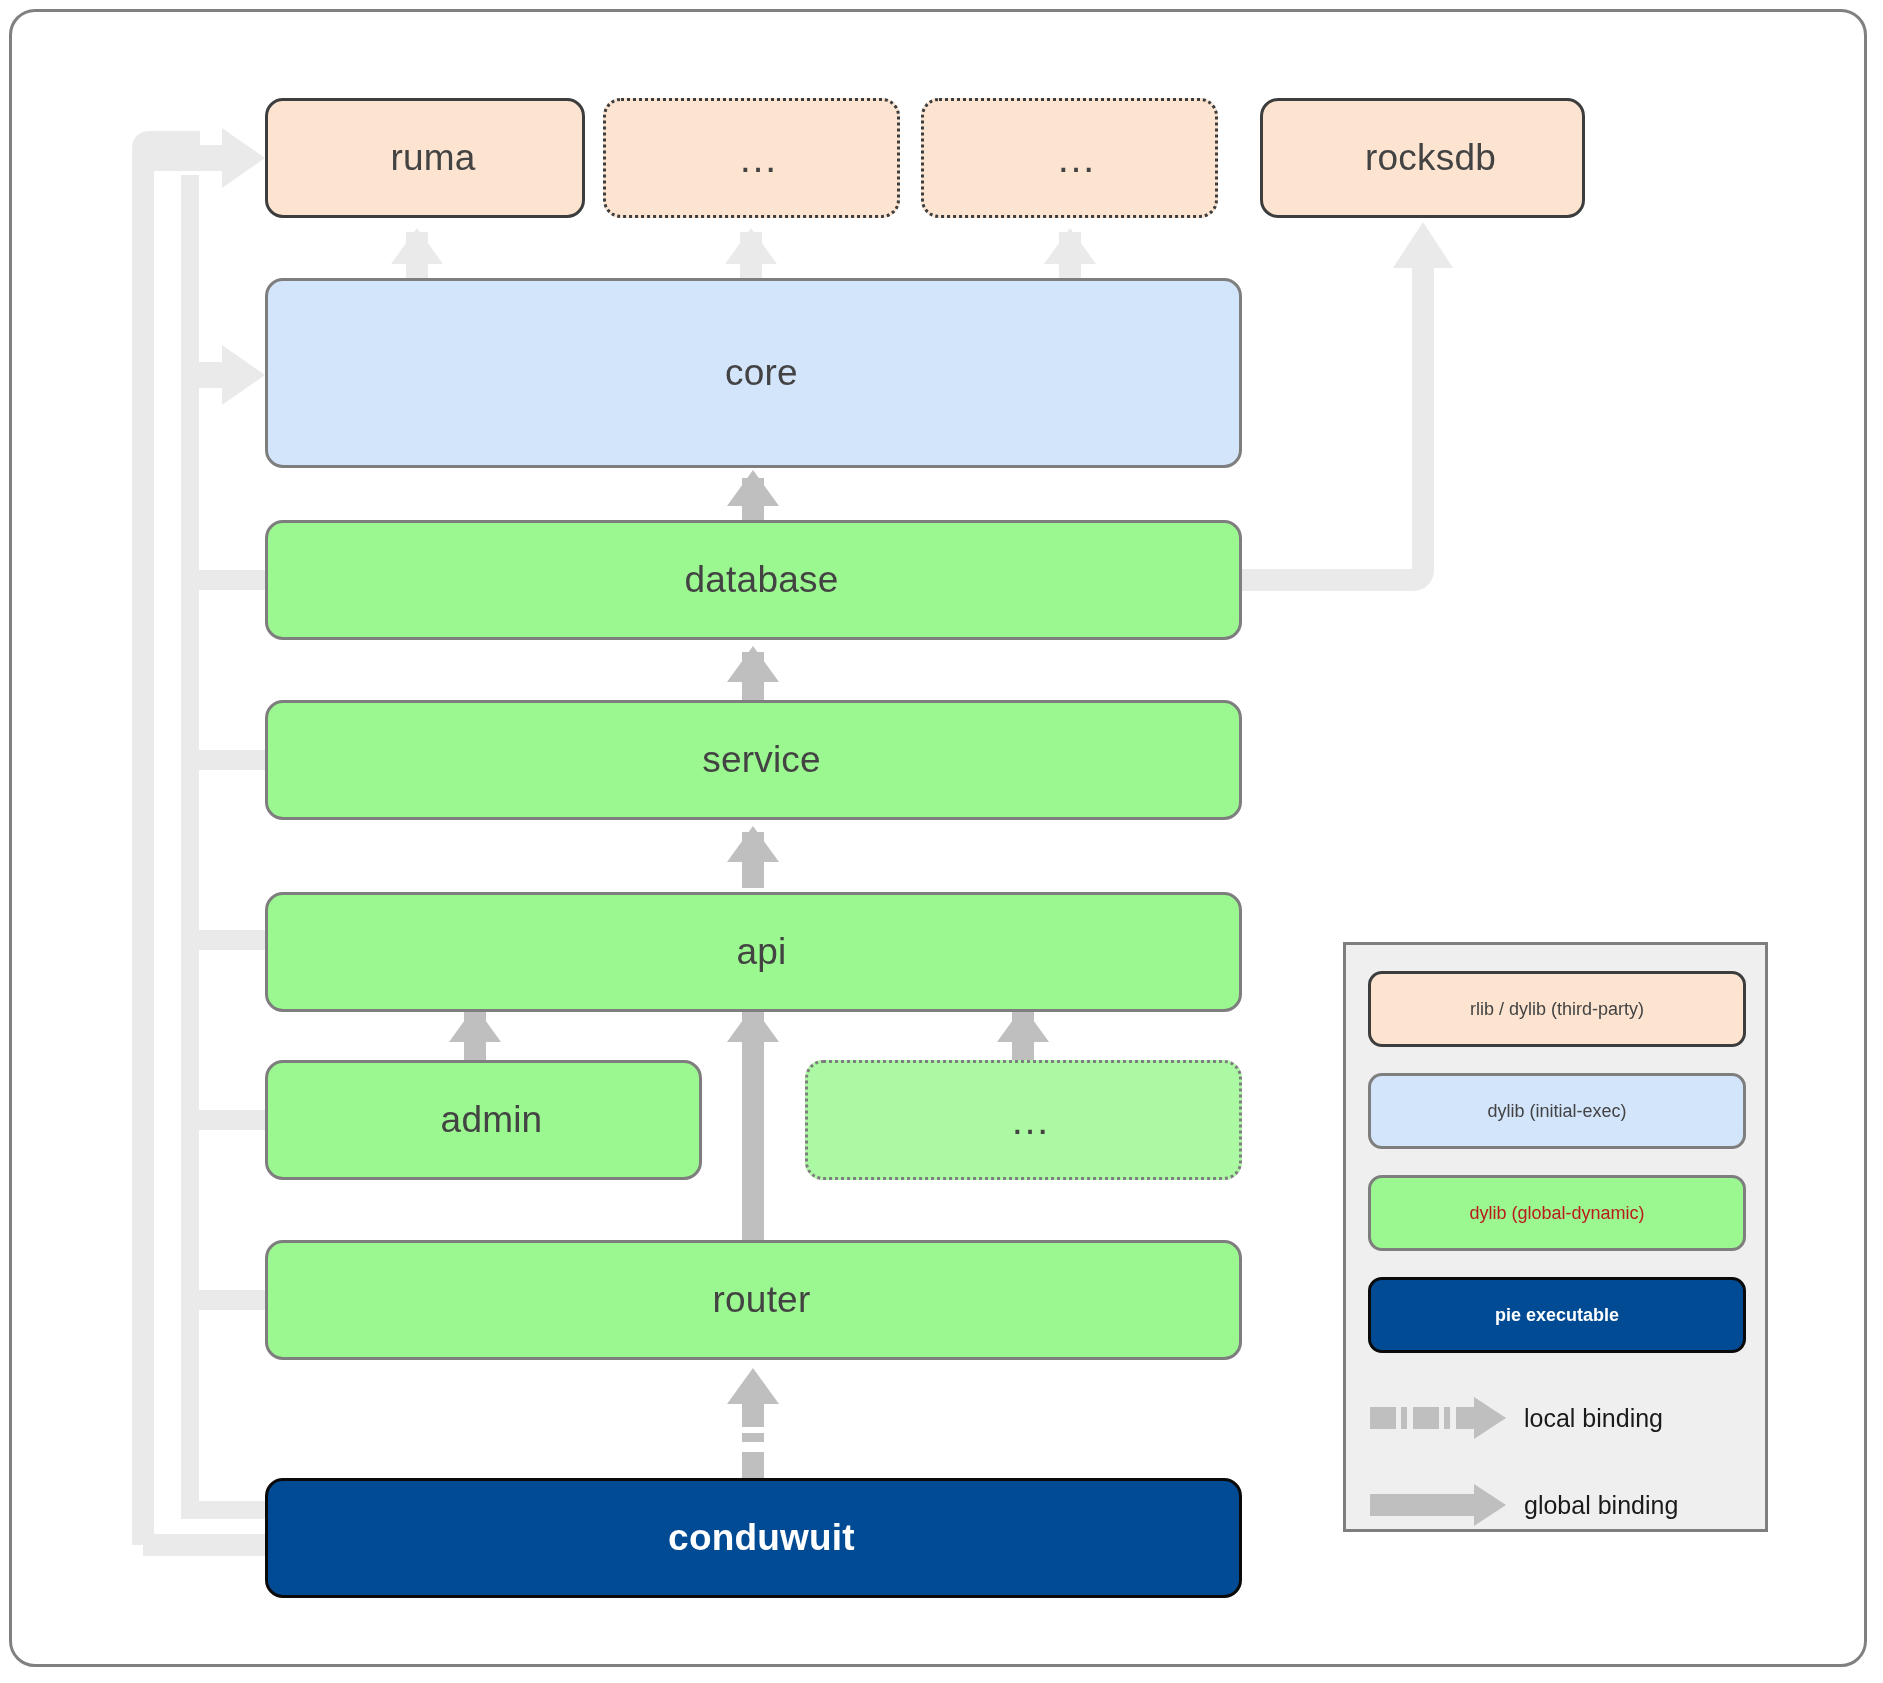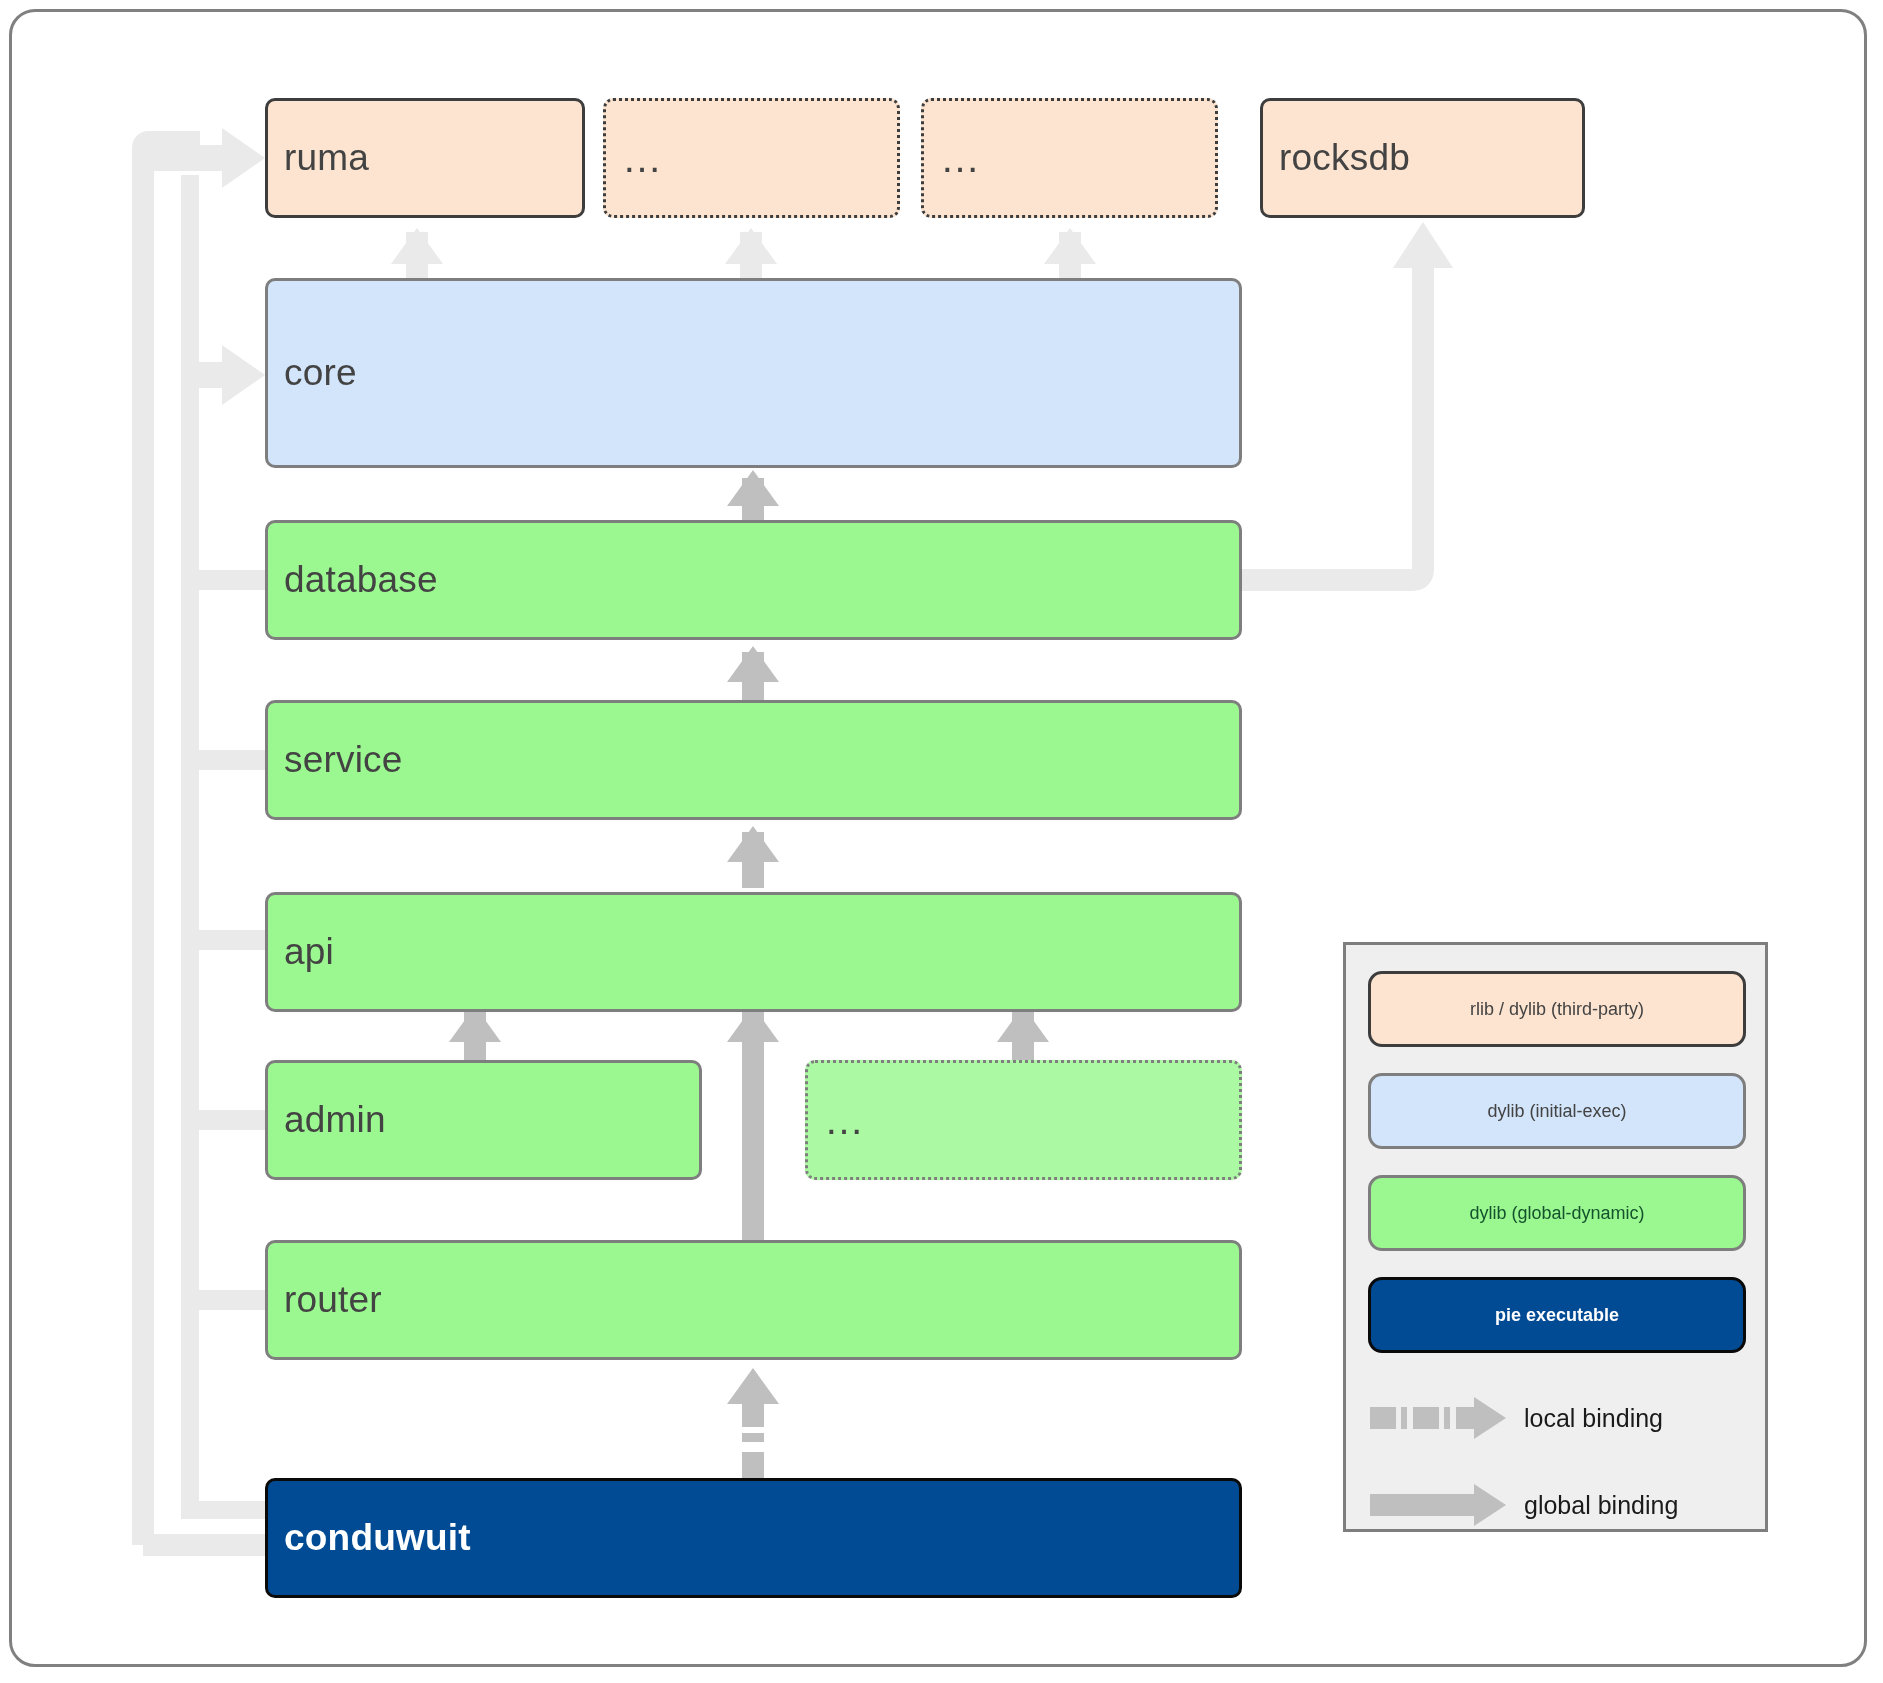--- a/index.html
+++ b/index.html
@@ -23,23 +23,24 @@
     height: 1658px;
     border: 3px solid #808080;
     border-radius: 26px;
     box-sizing: border-box;
     background: #ffffff;
   }
   
   .box {
     position: absolute;
     box-sizing: border-box;
-    border-radius: 10px;
+    border-radius: 18px;
     display: flex;
     align-items: center;
+    justify-content: center;
     font-size: 37px;
     color: #434343;
     letter-spacing: .2px;
     padding-left: 16px;
   }
   .box.peach   { background: #fce4d0; border: 3px solid #3d3d3d; }
   .box.peach-d { background: #fce4d0; border: 3px dotted #3d3d3d; }
   .box.blue    { background: #d3e5fb; border: 3px solid #7e7e7e; }
   .box.green   { background: #9bf78f; border: 3px solid #7e7e7e; }
   .box.green-d { background: #abf9a2; border: 3px dotted #7e7e7e; }
@@ -241,21 +242,21 @@
   <div id="legend">
 
     <div class="lg-box" style="top:26px; background:#fce4d0; border:3px solid #3d3d3d; color:#434343;">
       <span>rlib / dylib (third-party)</span>
     </div>
 
     <div class="lg-box" style="top:128px; background:#d3e5fb; border:3px solid #7e7e7e; color:#434343;">
       <span>dylib (initial-exec)</span>
     </div>
 
-    <div class="lg-box" style="top:230px; background:#9bf78f; border:3px solid #7e7e7e; color:#14532d;">
+    <div class="lg-box" style="top:230px; background:#9bf78f; border:3px solid #7e7e7e; color:#b91c1c;">
       <span>dylib (global-dynamic)</span>
     </div>
 
     <div class="lg-box" style="top:332px; background:#004b93; border:3px solid #0a0a0a; color:#ffffff; font-weight:bold;">
       <span>pie executable</span>
     </div>
 
     <div class="lg-row" style="top:444px;">
       <span class="lg-arrow-cell">
         <svg width="140" height="46" viewBox="0 0 140 46" xmlns="http://www.w3.org/2000/svg">

